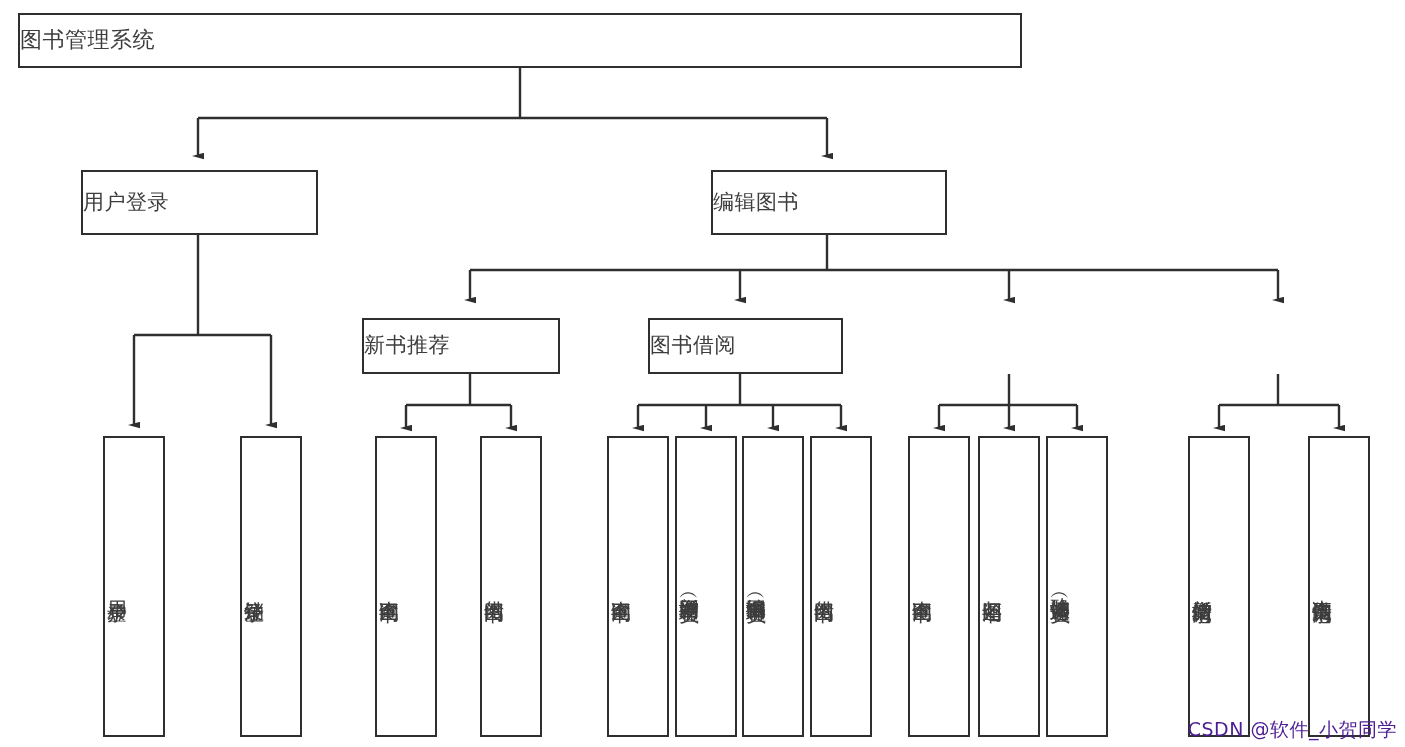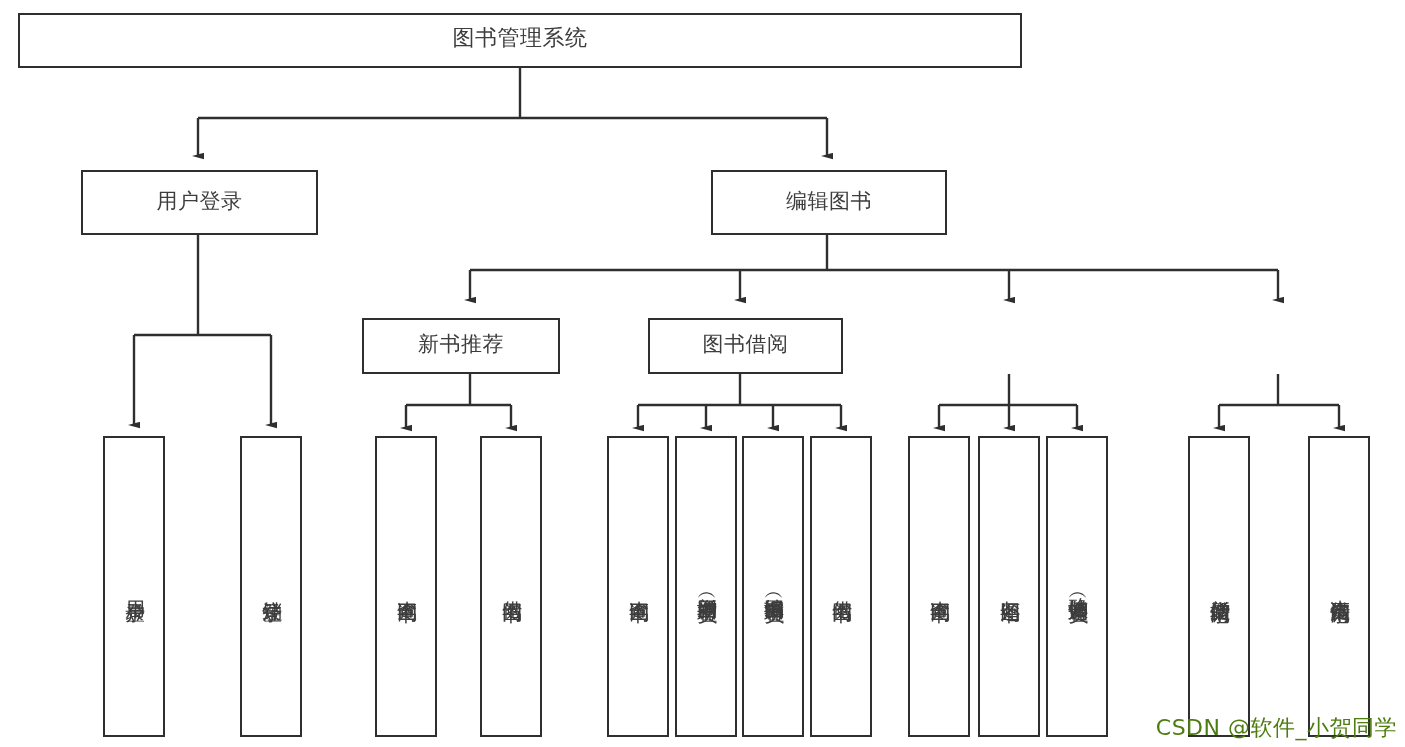--- a/index.html
+++ b/index.html
@@ -6,23 +6,22 @@
   body{width:1405px;height:747px;overflow:hidden;font-family:"DejaVu Sans","Liberation Sans",sans-serif;}
   #stage{position:relative;width:1405px;height:747px;background:#ffffff;}
   svg.edges{position:absolute;left:0;top:0;width:1405px;height:747px;pointer-events:none;}
   .node{
     position:absolute;
     box-sizing:border-box;
     background:#ffffff;
     border:2px solid #2f2f2f;
     display:flex;
     align-items:center;
-    justify-content:center;
+    justify-content:flex-start;
     color:#3a3a3a;
-    font-family:Liberation Mono, monospace;
   }
   .node .lbl{
     font-size:21px;
     line-height:1.12;
     letter-spacing:0.5px;
     color:#3d3d3d;
     white-space:nowrap;
   }
   .node.vert .lbl{
     writing-mode:vertical-rl;
@@ -31,22 +30,22 @@
     font-size:20px;
     line-height:1.18;
     letter-spacing:1px;
     max-height:282px;
   }
   .node.root .lbl{font-size:22px;}
   .watermark{
     position:absolute;
     right:8px;
     bottom:4px;
-    font-size:22px;
-    color:#4d7c0f;
+    font-size:19px;
+    color:#4c1d95;
     letter-spacing:0.5px;
     white-space:nowrap;
   }
 </style>
 </head>
 <body>
 
 <div id="stage">
 
   <svg class="edges" viewBox="0 0 1405 747">

